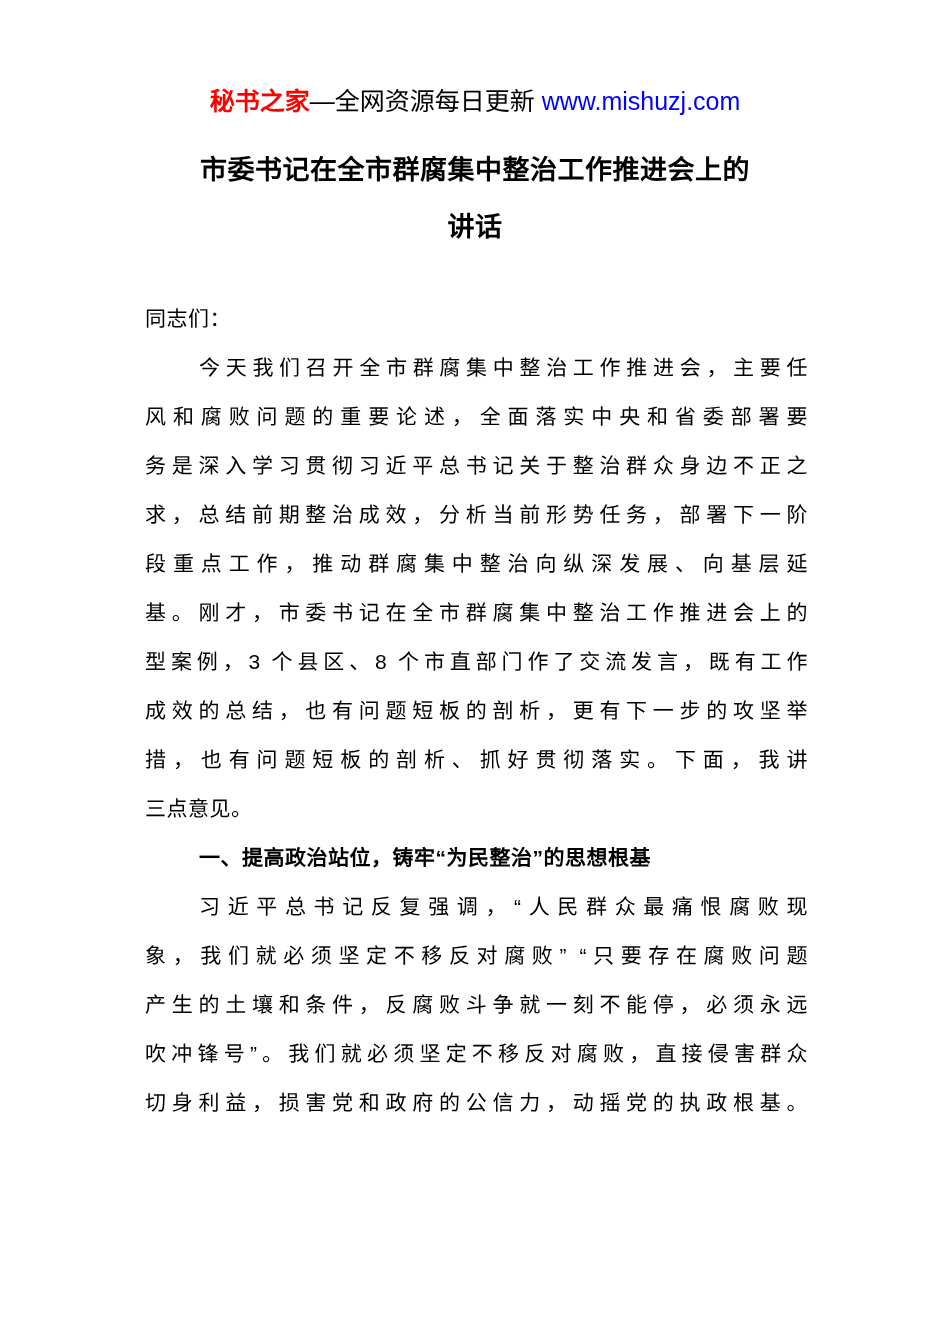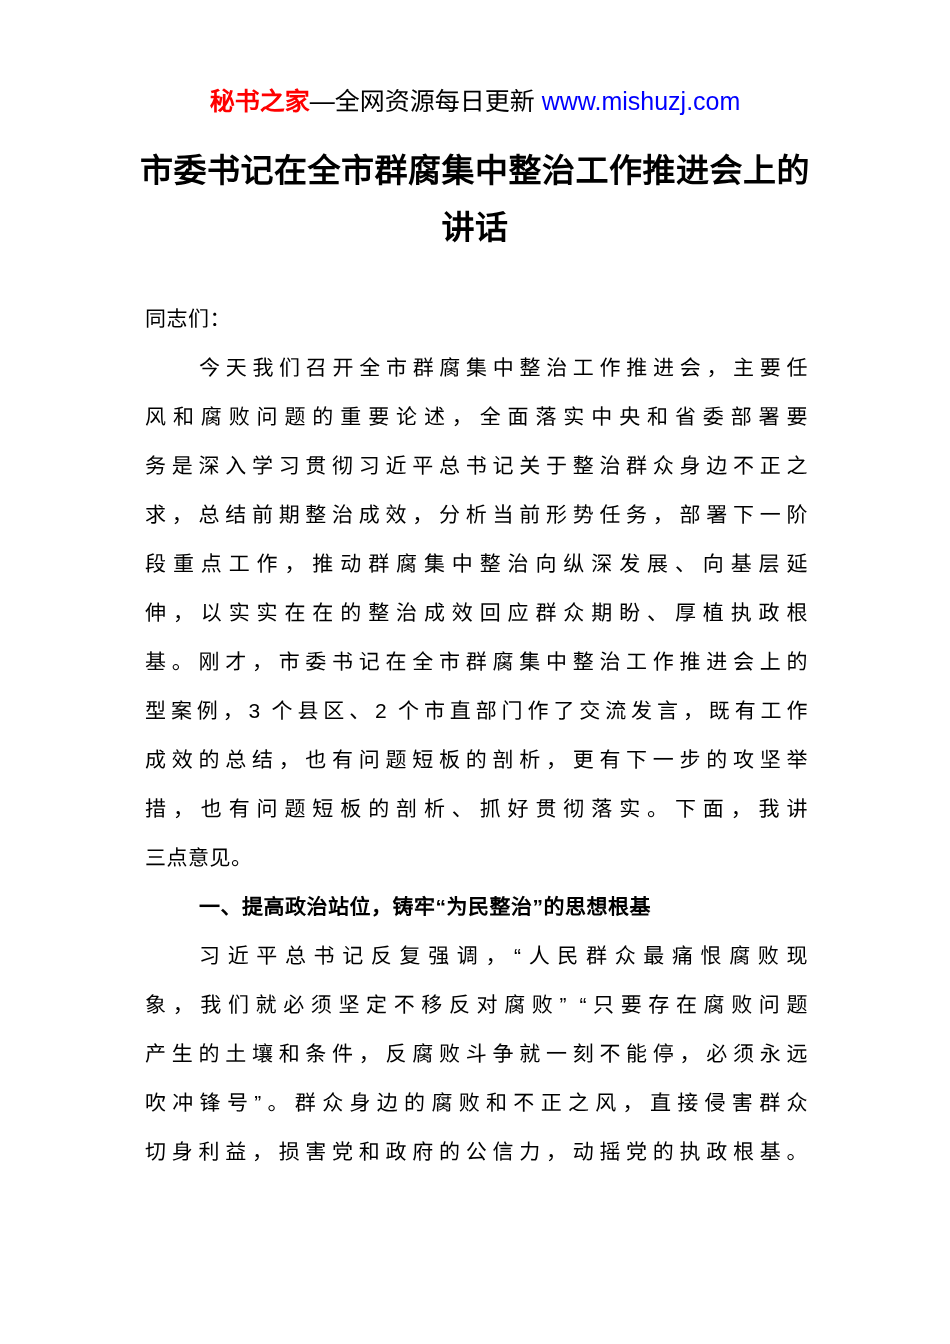--- a/index.html
+++ b/index.html
@@ -32,21 +32,21 @@
   .site-header .tagline {
     color: #000000;
     font-weight: normal;
   }
   .site-header .url {
     color: #0000fe;
     font-weight: normal;
   }
   .doc-title {
     margin: 24px 70px 0 70px;
-    font-size: 33px;
+    font-size: 27px;
     font-weight: bold;
     line-height: 57px;
     text-align: center;
     letter-spacing: 0.5px;
   }
   .doc-body {
     margin: 38px 142px 0 145px;
   }
   .line {
     font-size: 21px;
@@ -84,27 +84,26 @@
     <div>讲话</div>
   </h1>
 
   <div class="doc-body" id="doc-body">
       <div class="line left">同志们：</div>
       <div class="line just indent">今天我们召开全市群腐集中整治工作推进会，主要任</div>
       <div class="line just">风和腐败问题的重要论述，全面落实中央和省委部署要</div>
       <div class="line just">务是深入学习贯彻习近平总书记关于整治群众身边不正之</div>
       <div class="line just">求，总结前期整治成效，分析当前形势任务，部署下一阶</div>
       <div class="line just">段重点工作，推动群腐集中整治向纵深发展、向基层延</div>
-      <div class="line just">伸，以实实在在的整治成效回应群众期盼、厚植执政根</div>
       <div class="line just">基。刚才，市委书记在全市群腐集中整治工作推进会上的</div>
-      <div class="line just">型案例，3 个县区、2 个市直部门作了交流发言，既有工作</div>
+      <div class="line just">型案例，3 个县区、8 个市直部门作了交流发言，既有工作</div>
       <div class="line just">成效的总结，也有问题短板的剖析，更有下一步的攻坚举</div>
       <div class="line just">措，也有问题短板的剖析、抓好贯彻落实。下面，我讲</div>
       <div class="line left">三点意见。</div>
       <div class="line left indent bold">一、提高政治站位，铸牢“为民整治”的思想根基</div>
       <div class="line just indent">习近平总书记反复强调，“人民群众最痛恨腐败现</div>
       <div class="line just">象，我们就必须坚定不移反对腐败” “只要存在腐败问题</div>
       <div class="line just">产生的土壤和条件，反腐败斗争就一刻不能停，必须永远</div>
-      <div class="line just">吹冲锋号”。群众身边的腐败和不正之风，直接侵害群众</div>
+      <div class="line just">吹冲锋号”。我们就必须坚定不移反对腐败，直接侵害群众</div>
       <div class="line just">切身利益，损害党和政府的公信力，动摇党的执政根基。</div>
     </div>
 
 </div>
 
 </body></html>

